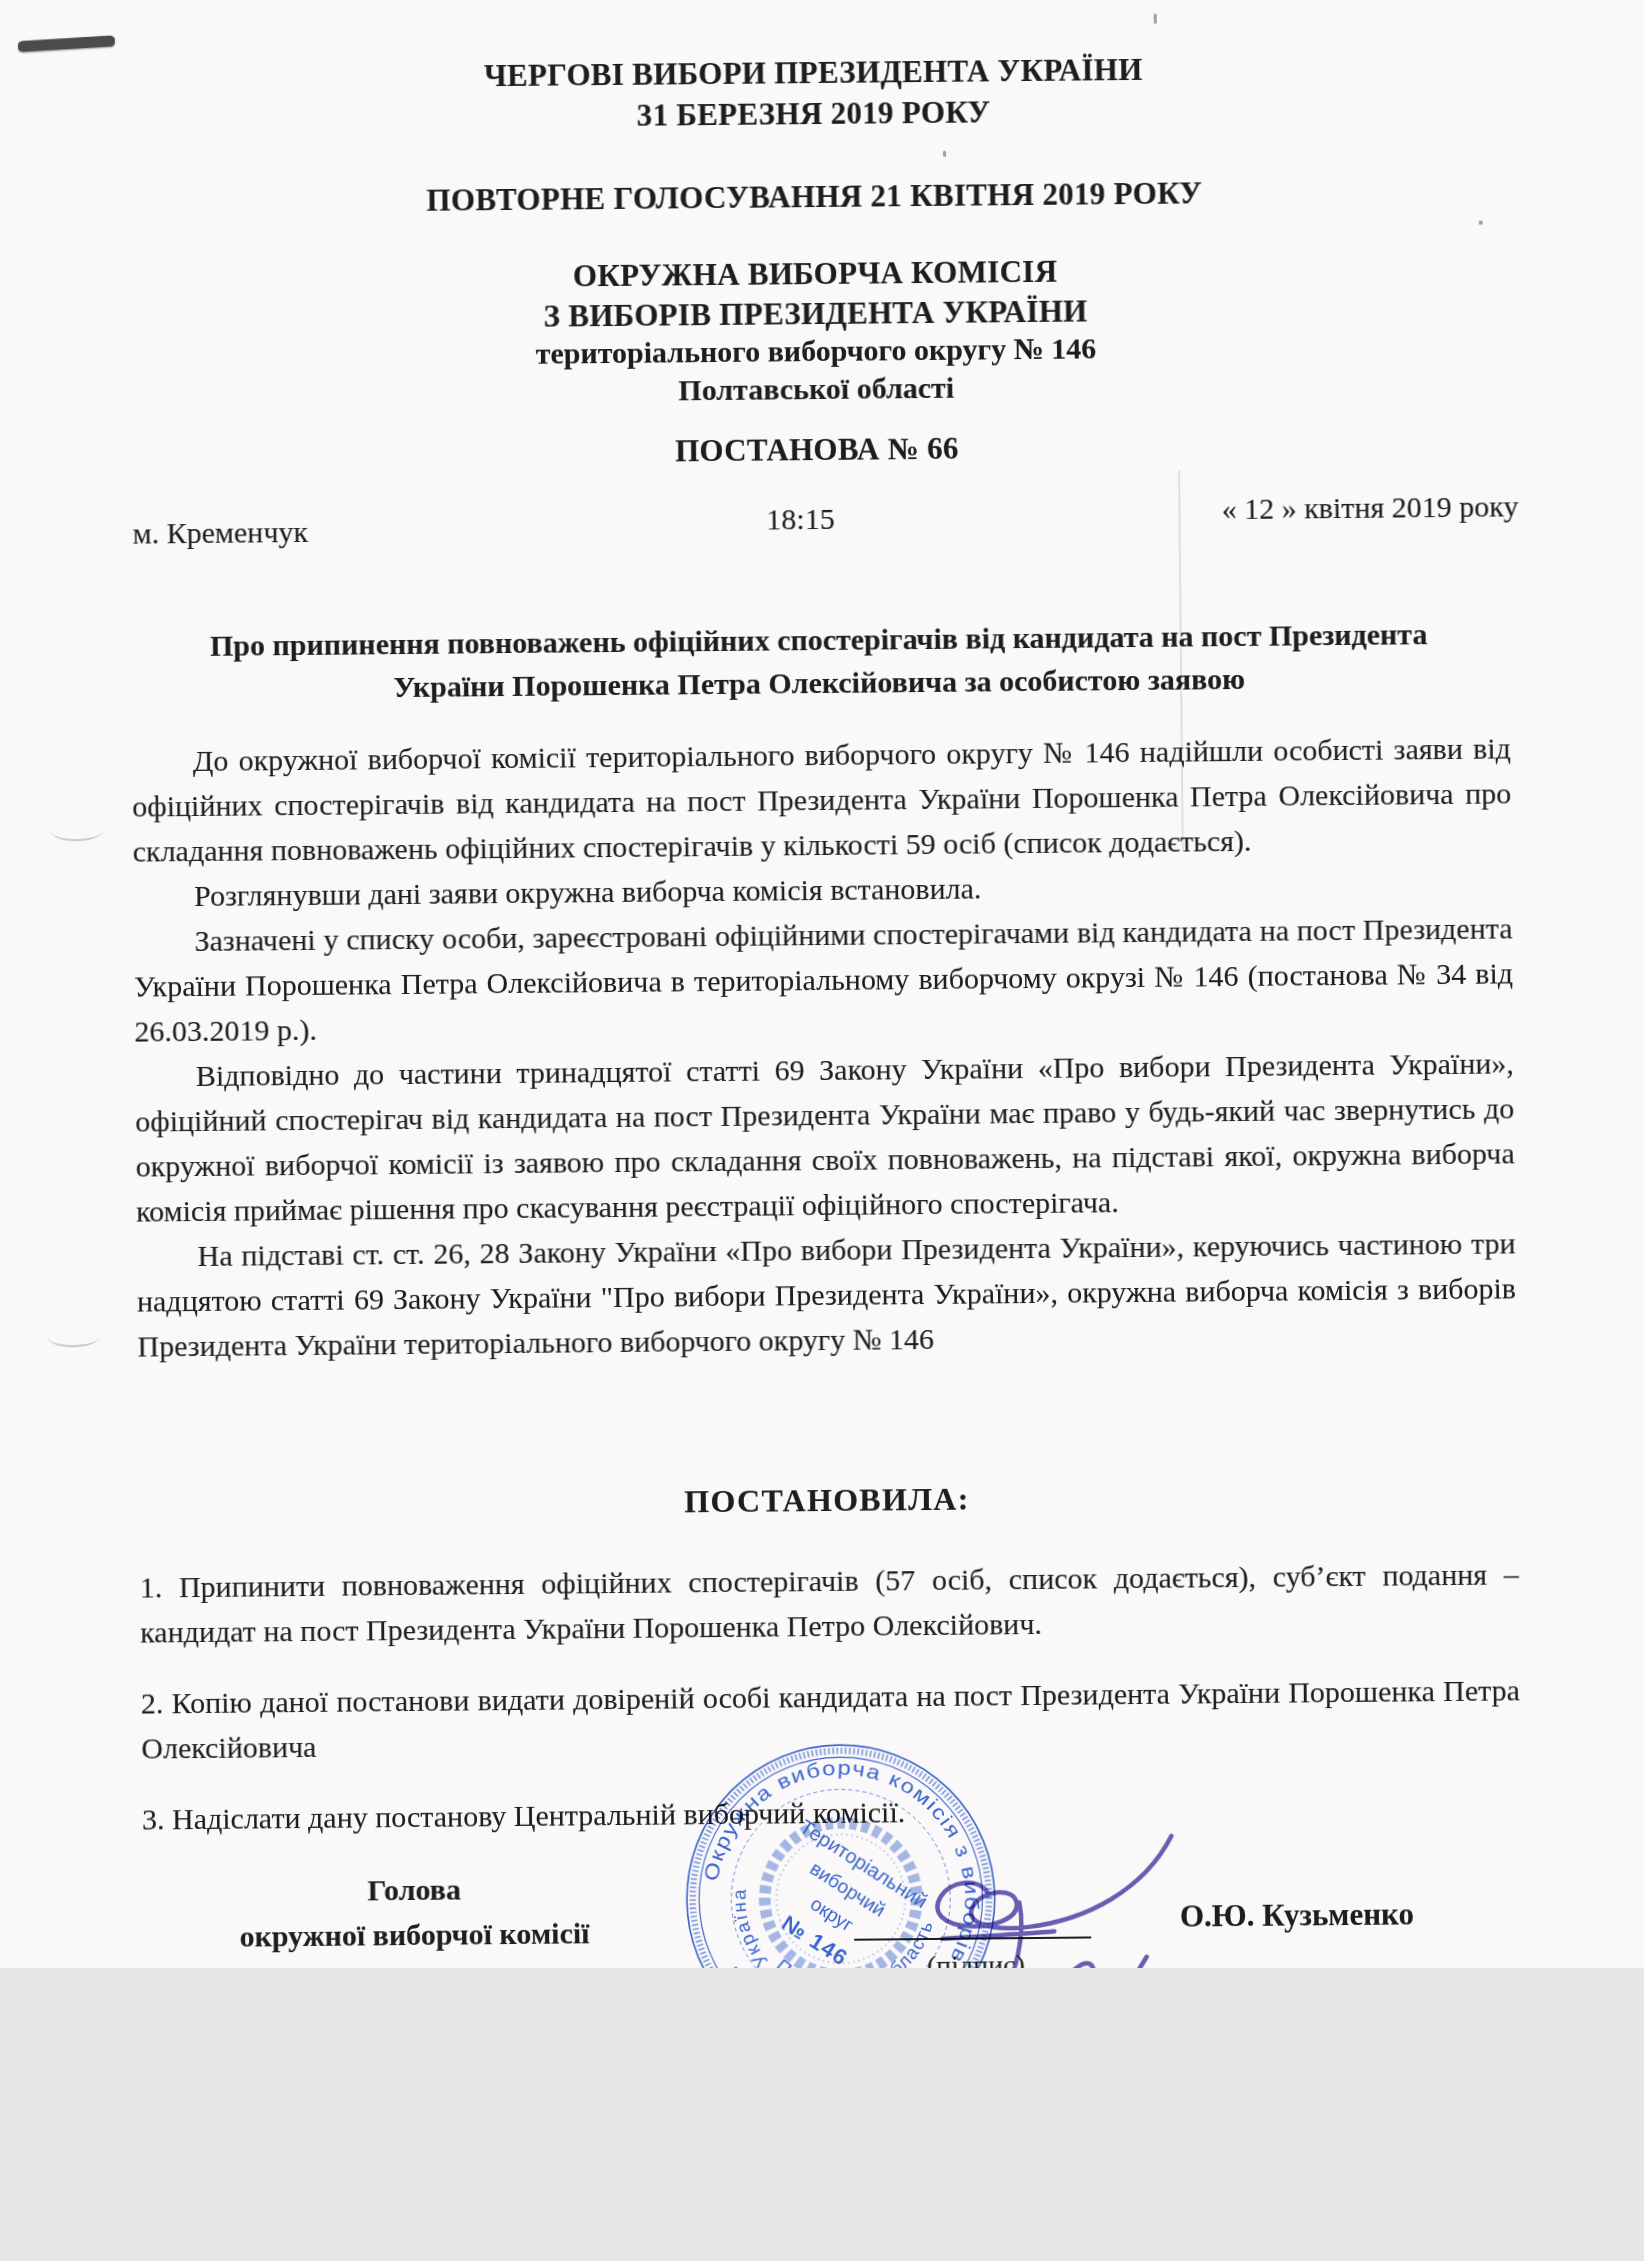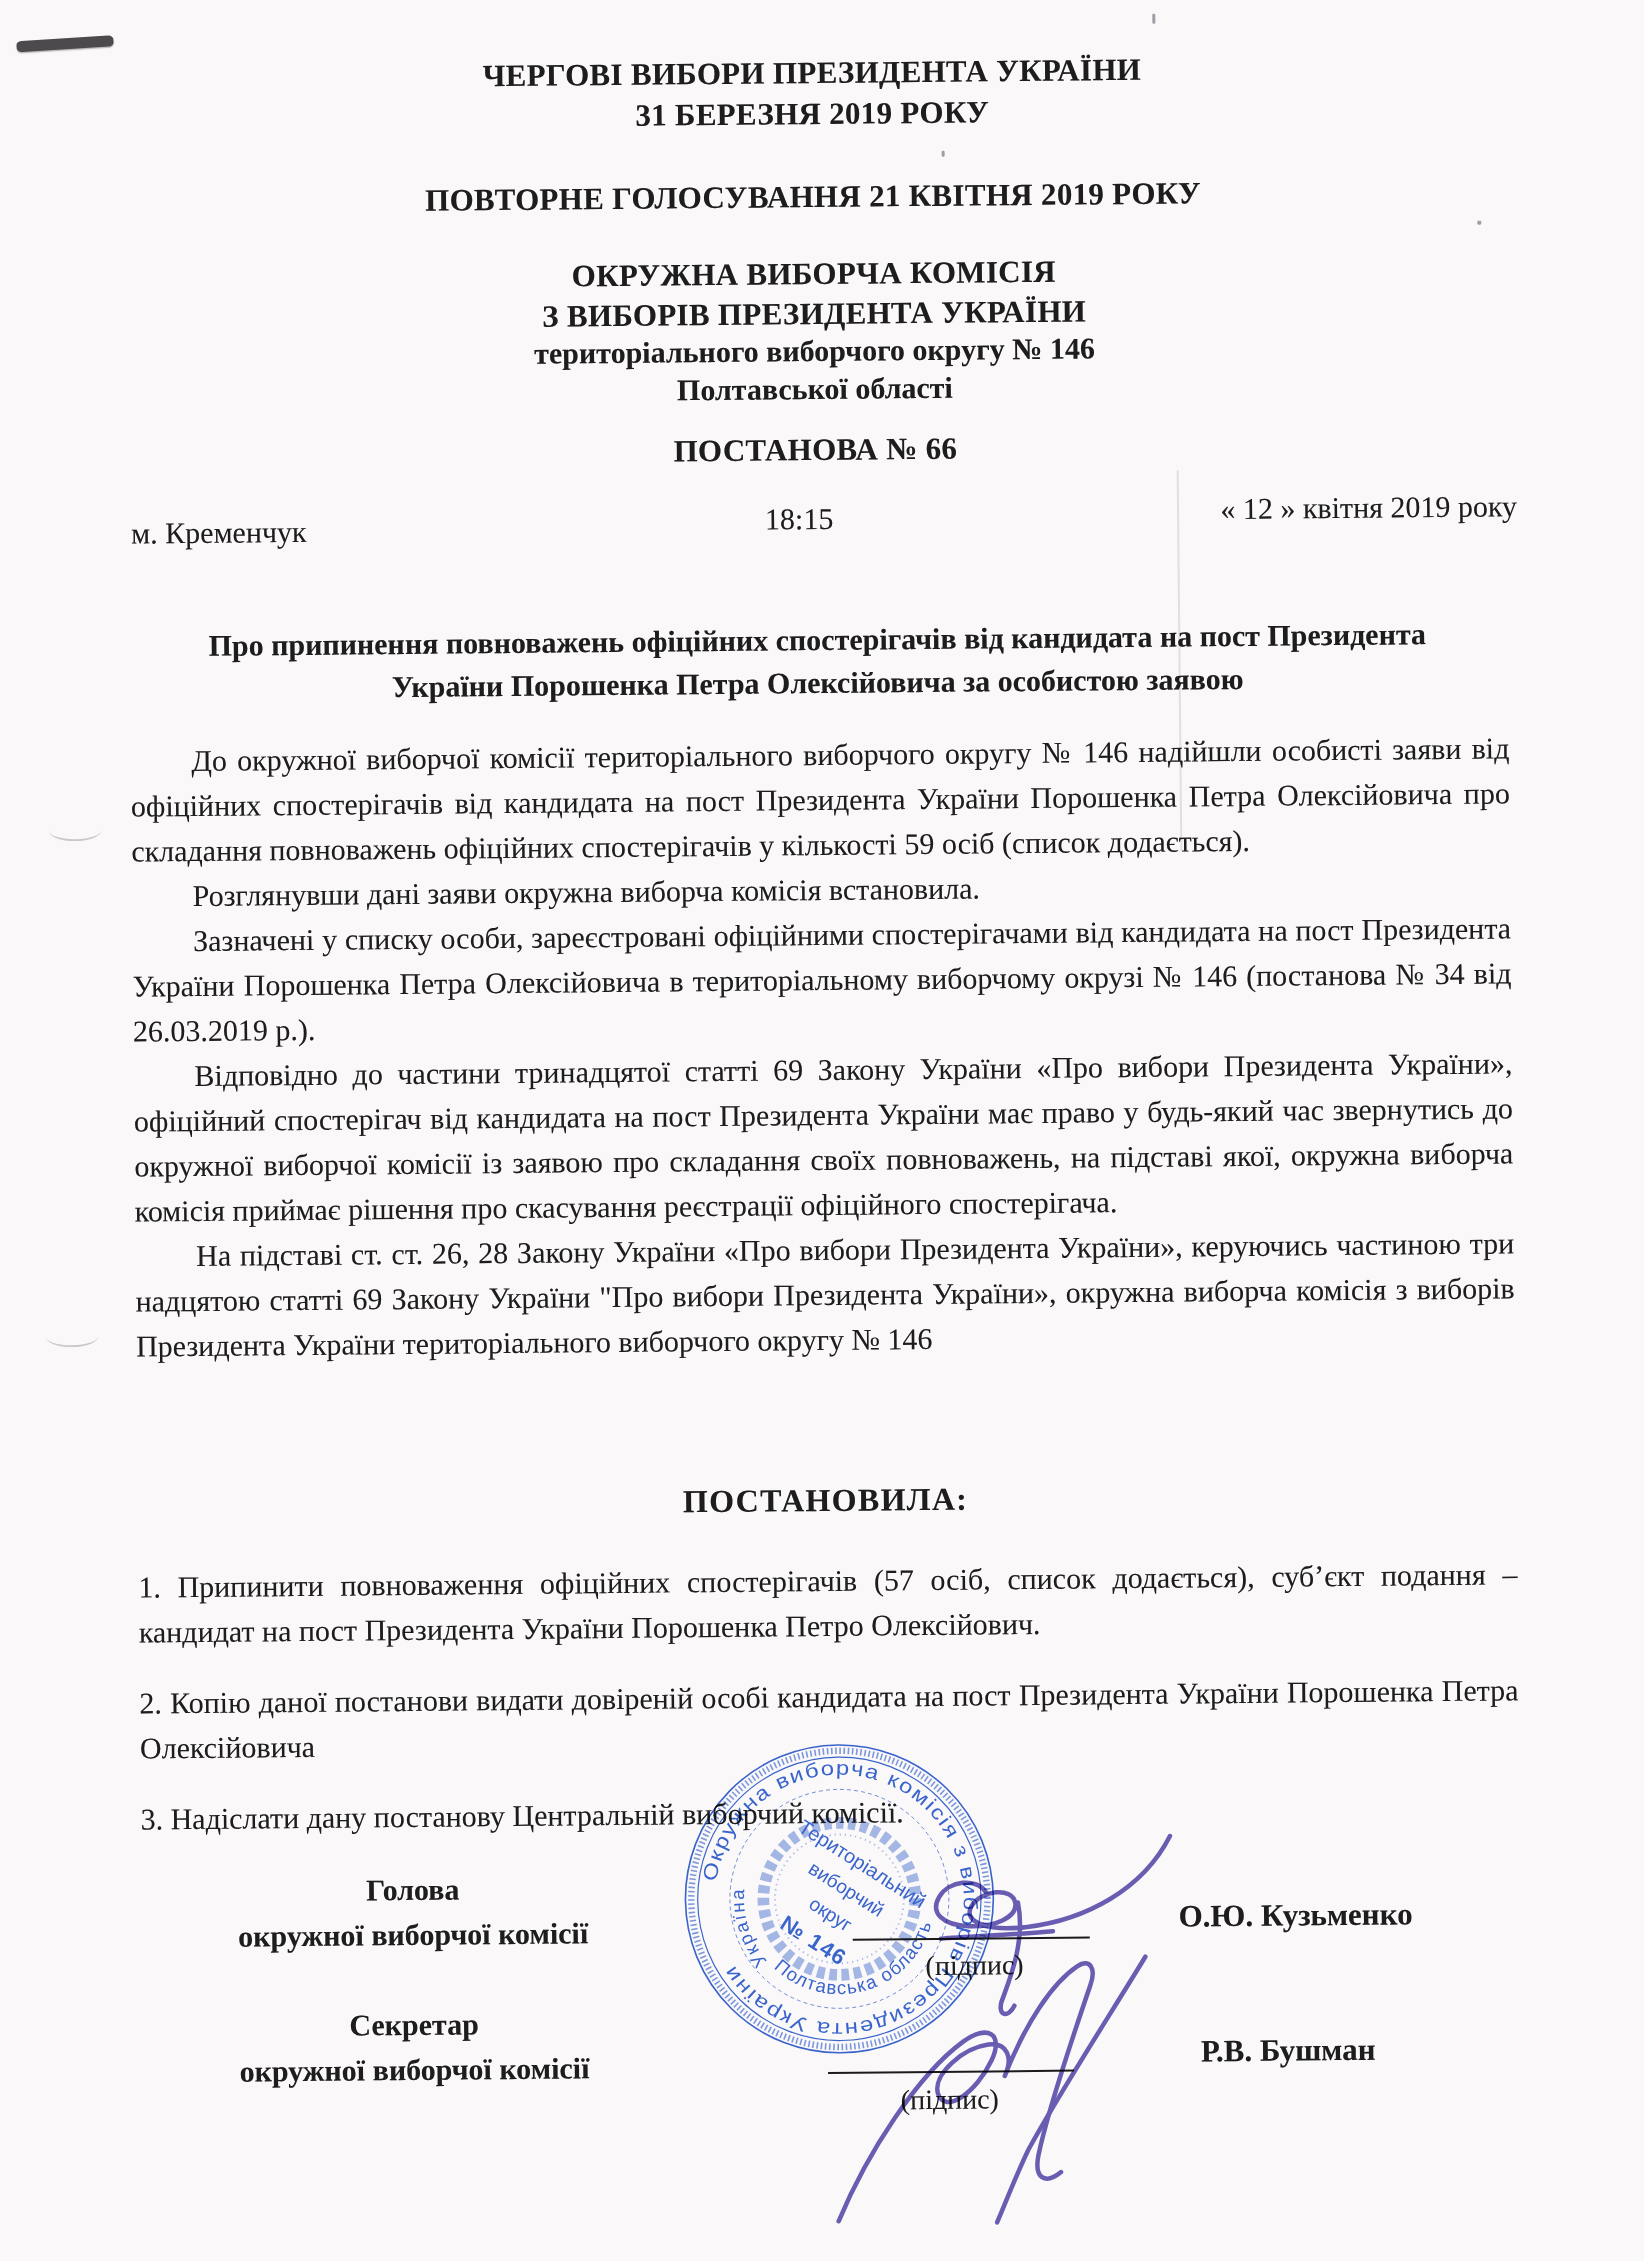--- a/index.html
+++ b/index.html
@@ -1,17 +1,17 @@
 <!DOCTYPE html>
 <html lang="uk" style="--stamp: #2a58c8; --ink: #5e51ad; --paper: #faf8f9; --text: #1d1d1d;font-size:10.3px"><head>
 <meta charset="utf-8">
 <style>
   html,body{margin:0;padding:0;background:#e8e6e8;}
   .page{
-    position:relative;width:1644px;height:2261px;overflow:hidden;
+    position:relative;width:1644px;height:1968px;overflow:hidden;
     background:var(--paper,#faf8f9);
     font-family:"Liberation Serif", serif;
     color:var(--text,#1d1d1d);
   }
   .skew{position:absolute;inset:0;transform:rotate(-0.55deg);transform-origin:50% 50%;}
   .abs{position:absolute;}
   .ctr{left:0;width:1644px;text-align:center;}
   .h{font-weight:bold;font-size:31px;line-height:40px;letter-spacing:0.3px;}
   .h2{font-weight:bold;font-size:30px;}
   .meta{font-size:30px;}

